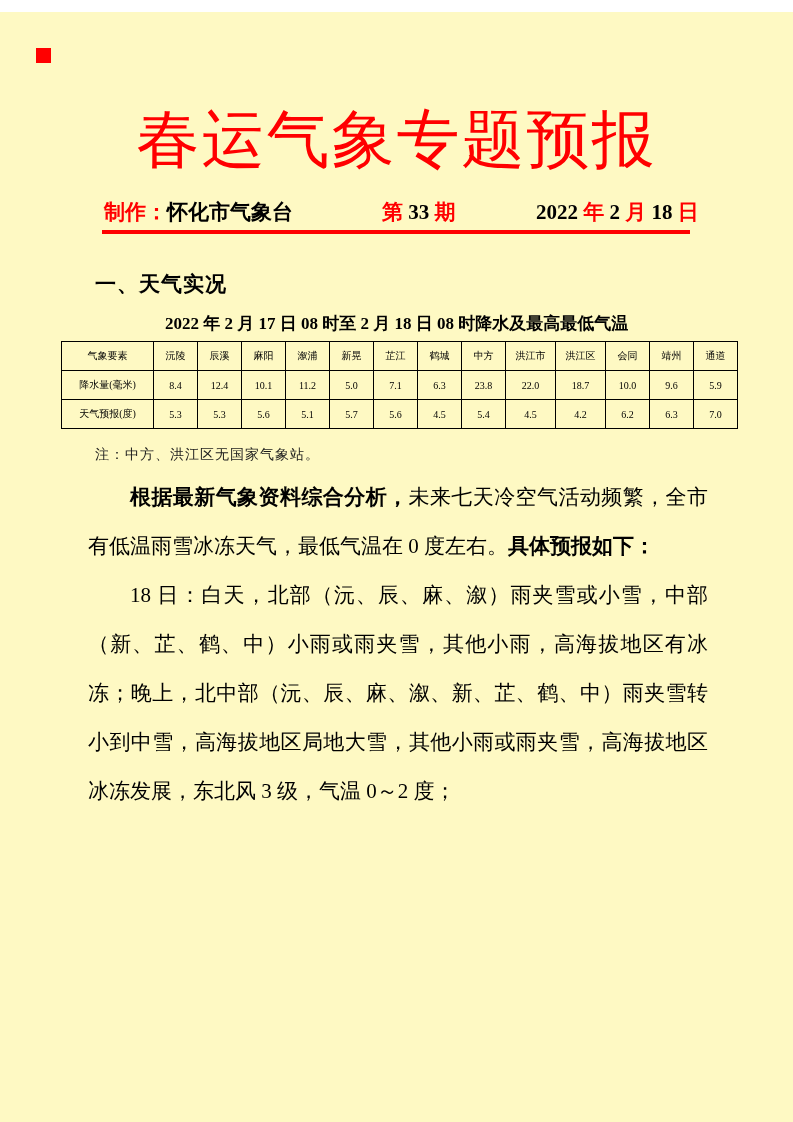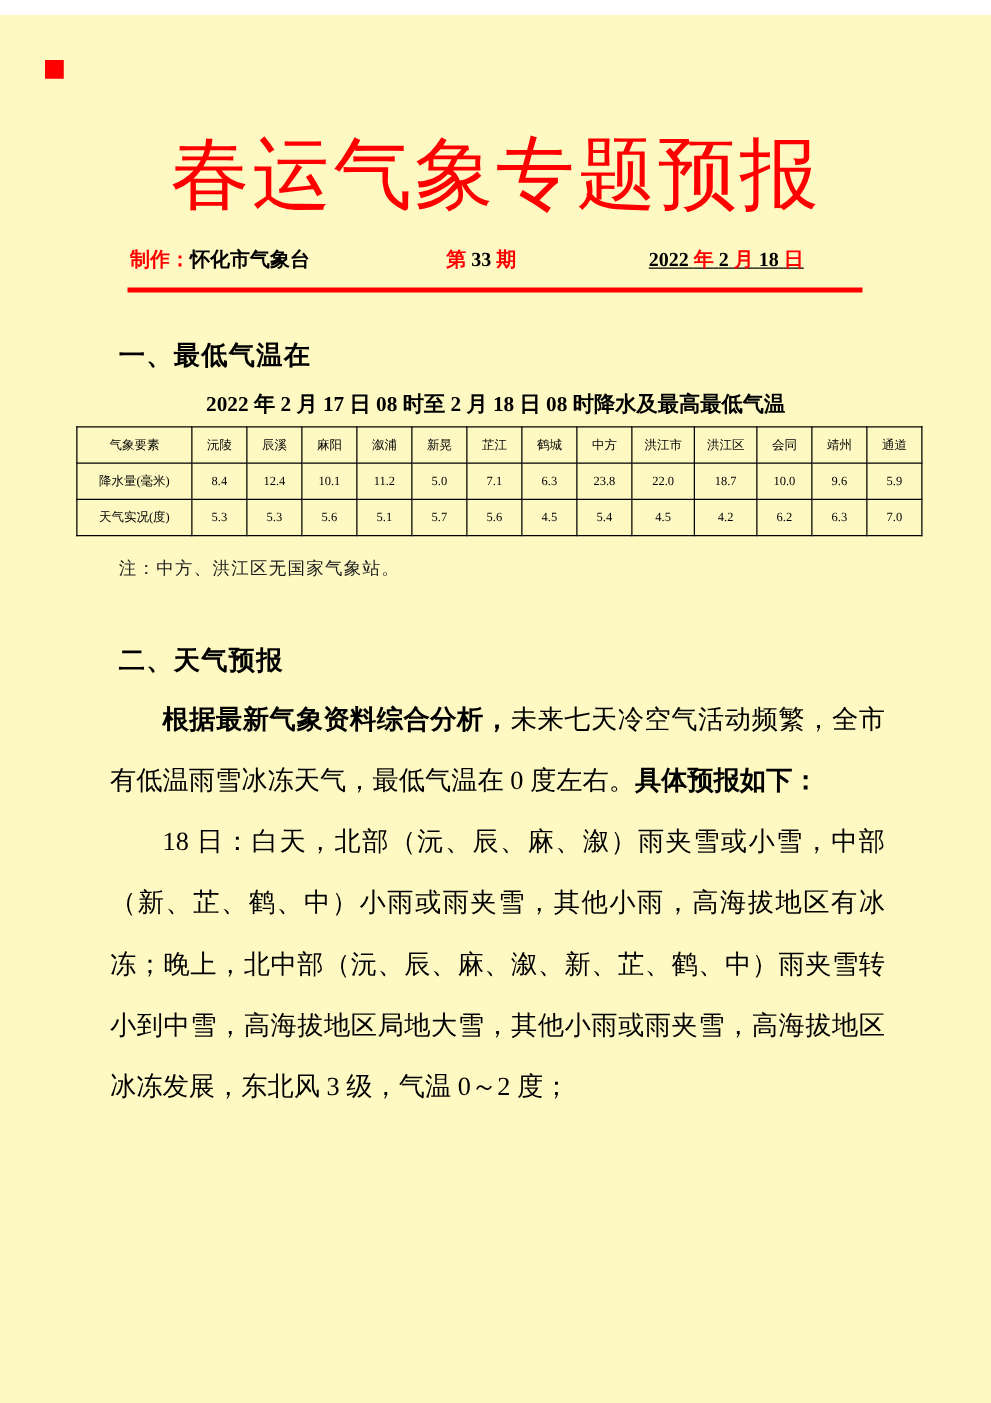--- a/index.html
+++ b/index.html
@@ -27,27 +27,27 @@
     font-weight: 400;
     letter-spacing: 2px;
     line-height: 1.4;
     color: #ff0000;
     white-space: nowrap;
   }
   .masthead {
     position: relative;
     height: 32px;
     margin-top: 14px;
-    font-size: 16px;
+    font-size: 21px;
     font-weight: bold;
     white-space: nowrap;
   }
   .m-producer { position: absolute; left: 104px; top: 0; }
-  .m-issue    { position: absolute; left: 357px; top: 0; text-align: right; }
-  .m-date     { position: absolute; left: 519px; top: 0; text-decoration: underline; }
+  .m-issue    { position: absolute; left: 382px; top: 0; text-align: right; }
+  .m-date     { position: absolute; left: 536px; top: 0; }
   .red-text   { color: #ff0000; }
   .red-rule {
     margin-left: 102px;
     width: 588px;
     height: 4px;
     background: #ff0000;
   }
   .section-heading {
     margin: 36px 0 0 95px;
     font-size: 21px;
@@ -104,21 +104,21 @@
   <div class="doc-title">春运气象专题预报</div>
 
   <div class="masthead">
     <span class="m-producer"><span class="red-text">制作：</span><span>怀化市气象台</span></span>
     <span class="m-issue"><span class="red-text">第</span> <span>33</span> <span class="red-text">期</span></span>
     <span class="m-date"><span>2022</span> <span class="red-text">年</span> <span>2</span> <span class="red-text">月</span> <span>18</span> <span class="red-text">日</span></span>
   </div>
 
   <div class="red-rule"></div>
 
-  <div class="section-heading">一、最低气温在</div>
+  <div class="section-heading">一、天气实况</div>
 
   <div class="table-title">2022 年 2 月 17 日 08 时至 2 月 18 日 08 时降水及最高最低气温</div>
 
   <table class="weather">
     <colgroup>
       <col style="width:92px">
         <col style="width:44px">
         <col style="width:44px">
         <col style="width:44px">
       <col style="width:44px">
@@ -161,40 +161,39 @@
           <td>7.1</td>
           <td>6.3</td>
           <td>23.8</td>
           <td>22.0</td>
           <td>18.7</td>
           <td>10.0</td>
           <td>9.6</td>
           <td>5.9</td>
         </tr>
         <tr>
-          <td>天气实况(度)</td>
+          <td>天气预报(度)</td>
           <td>5.3</td>
           <td>5.3</td>
           <td>5.6</td>
           <td>5.1</td>
           <td>5.7</td>
           <td>5.6</td>
           <td>4.5</td>
           <td>5.4</td>
           <td>4.5</td>
           <td>4.2</td>
           <td>6.2</td>
           <td>6.3</td>
           <td>7.0</td>
         </tr>
       </tbody>
   </table>
 
   <div class="note">注：中方、洪江区无国家气象站。</div>
 
-  <div class="section-heading h2">二、天气预报</div>
 
   <div class="body-text">
     <p><span class="bold">根据最新气象资料综合分析，</span><span>未来七天冷空气活动频繁，全市有低温雨雪冰冻天气，最低气温在 0 度左右。</span><span class="bold">具体预报如下：</span></p>
     <p>18 日：白天，北部（沅、辰、麻、溆）雨夹雪或小雪，中部（新、芷、鹤、中）小雨或雨夹雪，其他小雨，高海拔地区有冰冻；晚上，北中部（沅、辰、麻、溆、新、芷、鹤、中）雨夹雪转小到中雪，高海拔地区局地大雪，其他小雨或雨夹雪，高海拔地区冰冻发展，东北风 3 级，气温 0～2 度；</p>
   </div>
 
 </div>
 
 </body></html>

